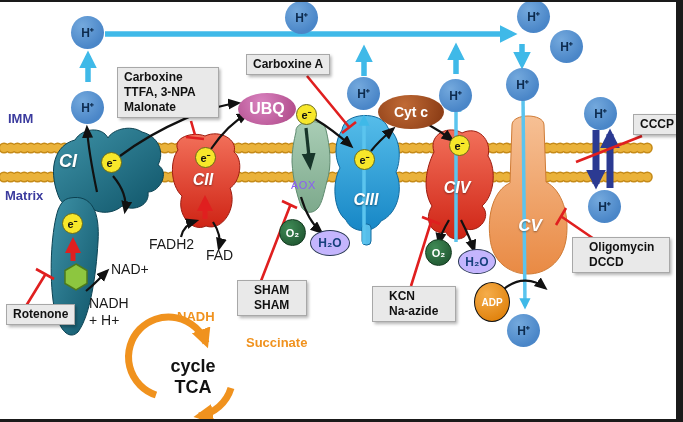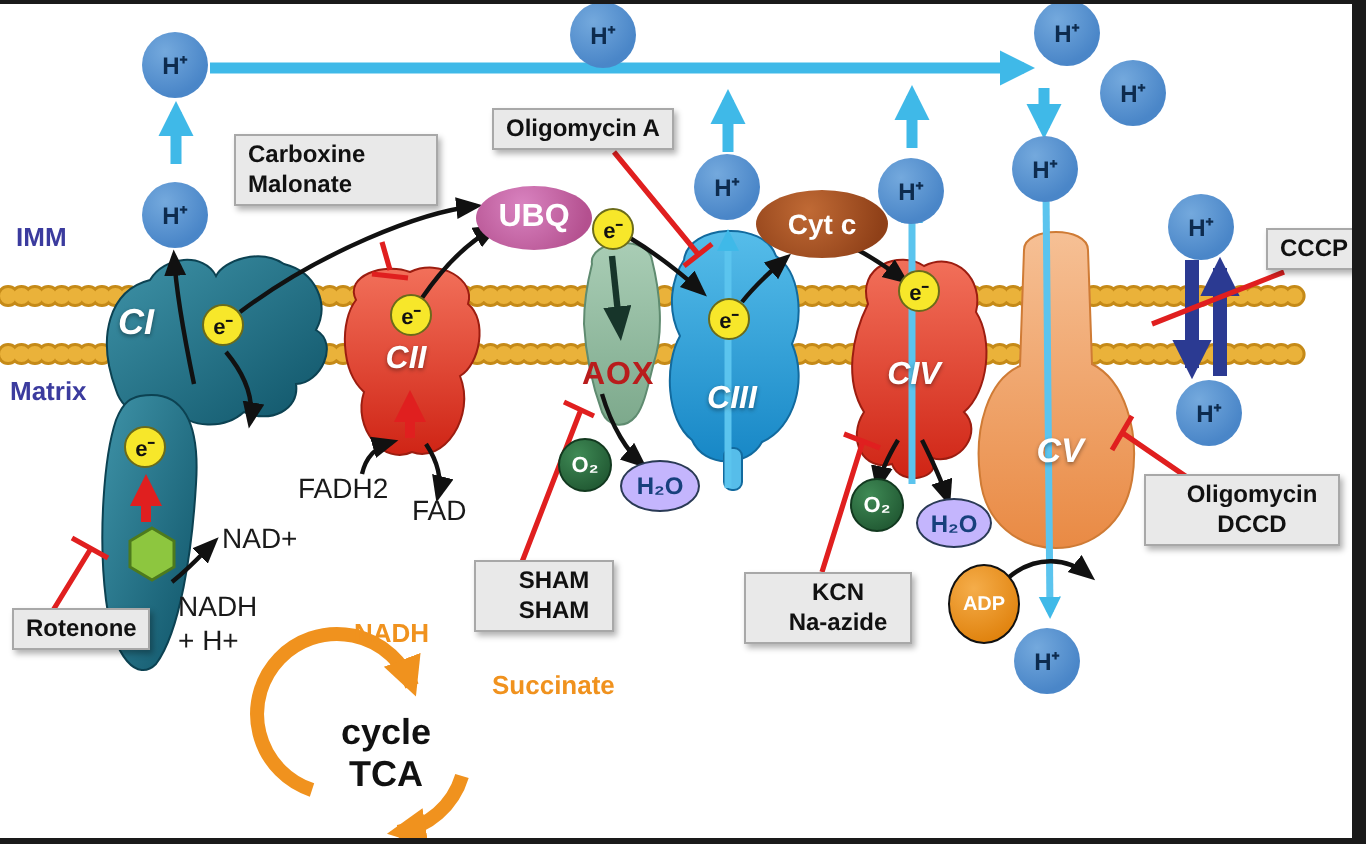--- a/index.html
+++ b/index.html
@@ -7,21 +7,21 @@
           font-family:"Liberation Sans",sans-serif;}
   .frame-top{position:absolute;left:0;top:0;width:683px;height:2px;background:#1a1a1a;}
   .frame-right{position:absolute;right:0;top:0;width:7px;height:422px;background:#1a1a1a;}
   .frame-bottom{position:absolute;left:0;top:419px;width:677px;height:3px;background:#1a1a1a;}
   svg.layer{position:absolute;left:0;top:0;}
 
   .lbl{position:absolute;white-space:nowrap;}
   .mem-lbl{color:#3b3b9e;font-weight:bold;font-size:13px;}
   .metab{color:#1a1a1a;font-size:14px;}
   .orange-lbl{color:#f0921e;font-weight:bold;font-size:13px;}
-  .aox-lbl{color:#b91c1c;font-weight:bold;font-size:16px;letter-spacing:.5px;}
+  .aox-lbl{color:#8b5cf6;font-weight:normal;font-size:11px;letter-spacing:.5px;}
 
   .cx{position:absolute;color:#fff;font-weight:bold;text-align:center;
       text-shadow:0 1px 2px rgba(0,0,0,.4);font-style:italic;}
 
   .hp{position:absolute;width:33px;height:33px;border-radius:50%;
       background:radial-gradient(circle at 35% 30%, #74a9dd, #4a86c8 70%);
       color:#0d2b4e;font-weight:bold;font-size:12px;
       display:flex;align-items:center;justify-content:center;}
   .el{position:absolute;width:21px;height:21px;border-radius:50%;
       background:#f7e72a;border:1px solid #6b6b1a;
@@ -42,21 +42,21 @@
       color:#fff;font-weight:bold;font-size:16px;
       display:flex;align-items:center;justify-content:center;}
   .cytc{position:absolute;left:378px;top:95px;width:66px;height:34px;border-radius:50%;
       background:radial-gradient(circle at 40% 30%, #c06a35, #8f4018 80%);
       color:#fff;font-weight:bold;font-size:14px;
       display:flex;align-items:center;justify-content:center;}
 
   .ibox{position:absolute;background:#e9e9e9;border:1px solid #a8a8a8;
       box-shadow:1.5px 2px 3px rgba(0,0,0,.3);color:#111;font-weight:bold;font-size:12px;
       line-height:1.25;padding:2px 6px;}
-  .ibox.center{text-align:center;padding-left:16px;}
+  .ibox.center{padding-left:16px;}
   .tca-text{position:absolute;left:156px;top:356px;width:74px;text-align:center;
       color:#111;font-weight:bold;font-size:18px;line-height:1.15;}
 </style>
 </head>
 <body>
 
 <div class="canvas">
 
   <svg class="layer" width="683" height="422" viewBox="0 0 683 422">
     <defs>
@@ -231,23 +231,24 @@
   <div class="lbl orange-lbl" style="left:246px;top:335px;">Succinate</div>
 
   <div class="tca-text">
     <div>cycle</div>
     <div>TCA</div>
   </div>
 
   <div class="ibox" style="left:6px;top:304px;">Rotenone</div>
   <div class="ibox" style="left:117px;top:67px;width:88px;">
     <div>Carboxine</div>
+    <div>TTFA, 3-NPA</div>
     <div>Malonate</div>
   </div>
-  <div class="ibox" style="left:246px;top:54px;">Oligomycin A</div>
+  <div class="ibox" style="left:246px;top:54px;">Carboxine A</div>
   <div class="ibox center" style="left:237px;top:280px;width:46px;">
     <div>SHAM</div>
     <div>SHAM</div>
   </div>
   <div class="ibox center" style="left:372px;top:286px;width:60px;">
     <div>KCN</div>
     <div>Na-azide</div>
   </div>
   <div class="ibox center" style="left:572px;top:237px;width:74px;">
     <div>Oligomycin</div>

